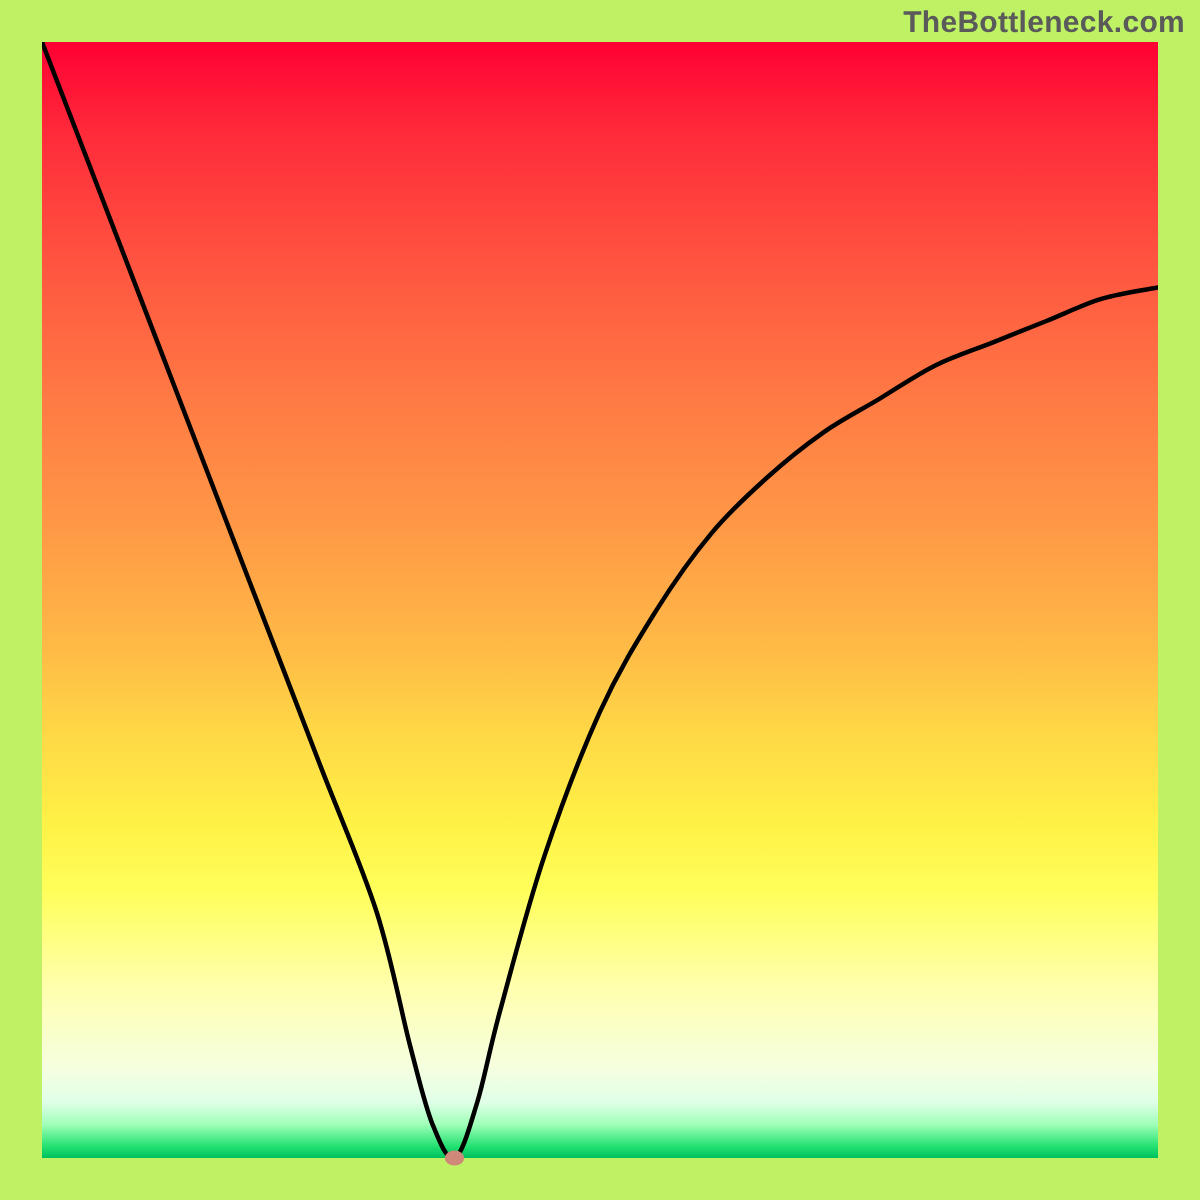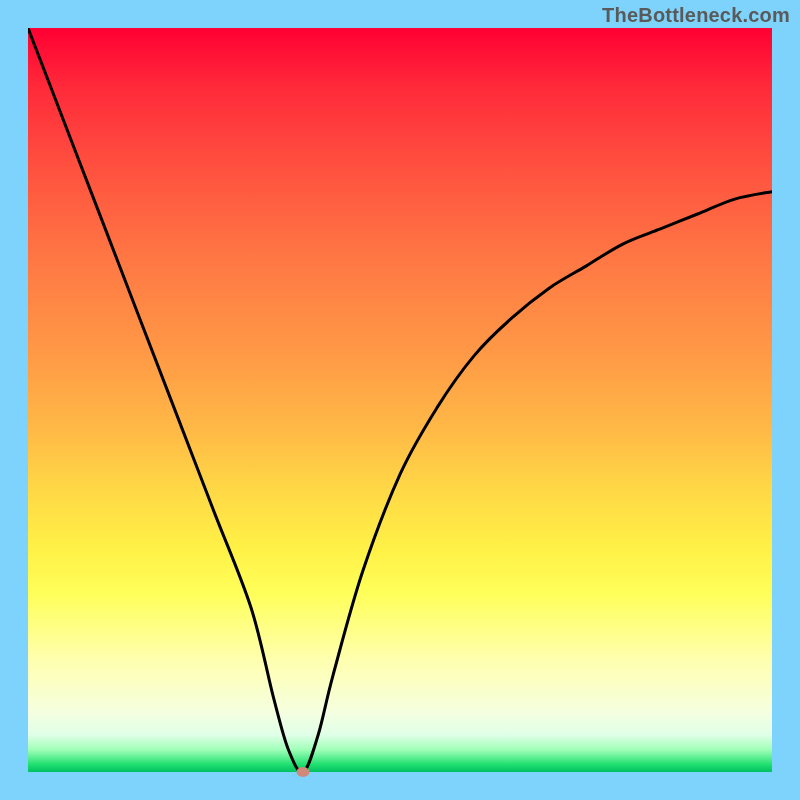--- a/index.html
+++ b/index.html
@@ -1,21 +1,21 @@
 <!DOCTYPE html>
 <html><head>
 <meta charset="utf-8">
 <style>
   * { margin: 0; padding: 0; box-sizing: border-box; }
   html, body { width: 800px; height: 800px; overflow: hidden; background: #000; }
   .container {
     width: 800px;
     height: 800px;
     position: relative;
-    background: #7dd3fc;
+    background: #bef264;
   }
   .plot-area {
     position: absolute;
     left: 28px;
     top: 28px;
     width: 744px;
     height: 744px;
     background: linear-gradient(to bottom,
       #ff0033 0%,
       #ff2a3a 8%,

